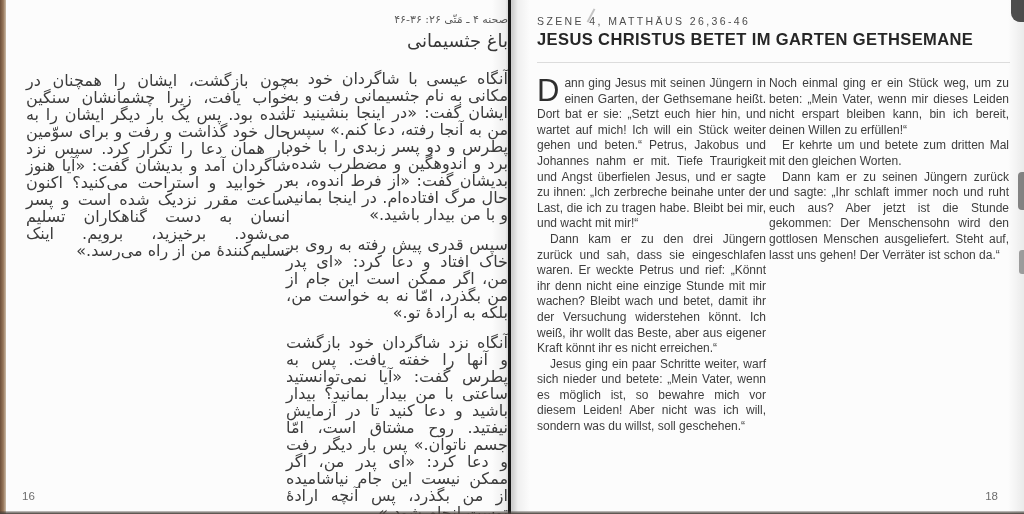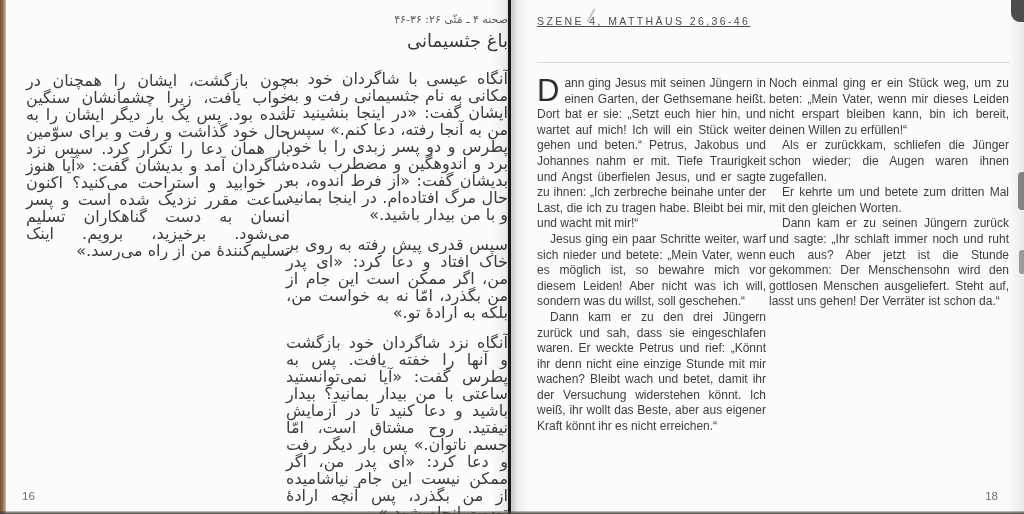--- a/index.html
+++ b/index.html
@@ -37,21 +37,21 @@
   .fa-col-right{right:4px;width:222px;}
   .fa-col-left{left:20px;top:72px;width:264px;}
   .fa-col p{margin:0 0 13px 0;}
   .pageno{position:absolute;bottom:12px;font-size:11.5px;color:#6e6e6e;
           font-family:"Liberation Sans",sans-serif;}
   .pageno-left{left:16px;text-align:center;}
   .pageno-right{right:26px;}
 
   
   .de-kicker{position:absolute;left:25px;top:15px;font-size:10.5px;letter-spacing:2.4px;
-             color:#4c4c4c;text-decoration:underline;}
+             color:#4c4c4c;}
   .de-title{position:absolute;left:25px;top:30px;font-size:16.5px;font-weight:bold;
             letter-spacing:.4px;color:#262626;white-space:nowrap;}
   .de-rule{position:absolute;left:25px;top:62px;width:473px;height:1px;background:#dcdcdc;}
   .de-col{position:absolute;top:76px;text-align:justify;font-size:12px;line-height:15.6px;
           color:#3d3d3d;}
   .de-col1{left:25px;width:229px;}
   .de-col2{left:257px;width:240px;}
   .de-col p{margin:0;}
   .de-col p + p{text-indent:13px;}
   .dropcap{float:left;font-size:31px;line-height:28px;padding:1px 5px 0 0;color:#2e2e2e;
@@ -74,31 +74,31 @@
 
     <div class="fa fa-col fa-col-left">
       <p>چون بازگشت، ایشان را همچنان در خواب یافت، زیرا چشمانشان سنگین شده بود. پس یک بار دیگر ایشان را به حال خود گذاشت و رفت و برای سوّمین بار همان دعا را تکرار کرد. سپس نزد شاگردان آمد و بدیشان گفت: «آیا هنوز در خوابید و استراحت می‌کنید؟ اکنون ساعت مقرر نزدیک شده است و پسر انسان به دست گناهکاران تسلیم می‌شود. برخیزید، برویم. اینک تسلیم‌کنندهٔ من از راه می‌رسد.»</p>
     </div>
 
     <div class="pageno pageno-left">16</div>
   </div>
 
   <div class="page page-right">
     <div class="de-kicker">SZENE 4, MATTHÄUS 26,36-46</div>
+    <div class="de-title">JESUS CHRISTUS BETET IM GARTEN GETHSEMANE</div>
     <div class="de-rule"></div>
 
     <div class="de-col de-col1">
       <p><span class="dropcap">D</span><span>ann ging Jesus mit seinen Jüngern in einen Garten, der Gethsemane heißt. Dort bat er sie: „Setzt euch hier hin, und wartet auf mich! Ich will ein Stück weiter gehen und beten.“ Petrus, Jakobus und Johannes nahm er mit. Tiefe Traurigkeit und Angst überfielen Jesus, und er sagte zu ihnen: „Ich zerbreche beinahe unter der Last, die ich zu tragen habe. Bleibt bei mir, und wacht mit mir!“</span></p>
+      <p>Dann kam er zu den drei Jüngern zurück und sah, dass sie eingeschlafen waren. Er weckte Petrus und rief: „Könnt ihr denn nicht eine einzige Stunde mit mir wachen? Bleibt wach und betet, damit ihr der Versuchung widerstehen könnt. Ich weiß, ihr wollt das Beste, aber aus eigener Kraft könnt ihr es nicht erreichen.“</p>
       <p>Jesus ging ein paar Schritte weiter, warf sich nieder und betete: „Mein Vater, wenn es möglich ist, so bewahre mich vor diesem Leiden! Aber nicht was ich will, sondern was du willst, soll geschehen.“</p>
-      <p>Dann kam er zu den drei Jüngern zurück und sah, dass sie eingeschlafen waren. Er weckte Petrus und rief: „Könnt ihr denn nicht eine einzige Stunde mit mir wachen? Bleibt wach und betet, damit ihr der Versuchung widerstehen könnt. Ich weiß, ihr wollt das Beste, aber aus eigener Kraft könnt ihr es nicht erreichen.“</p>
     </div>
 
     <div class="de-col de-col2">
       <p>Noch einmal ging er ein Stück weg, um zu beten: „Mein Vater, wenn mir dieses Leiden nicht erspart bleiben kann, bin ich bereit, deinen Willen zu erfüllen!“</p>
-      <p>Als er zurückkam, schliefen die Jünger schon wieder; die Augen waren ihnen zugefallen.</p>
       <p>Er kehrte um und betete zum dritten Mal mit den gleichen Worten.</p>
       <p>Dann kam er zu seinen Jüngern zurück und sagte: „Ihr schlaft immer noch und ruht euch aus? Aber jetzt ist die Stunde gekommen: Der Menschensohn wird den gottlosen Menschen ausgeliefert. Steht auf, lasst uns gehen! Der Verräter ist schon da.“</p>
     </div>
 
     <div class="pageno pageno-right">18</div>
   </div>
 
   <div class="gutter"></div>
   <div class="gutter-line"></div>
   <div class="edge-left"></div>

